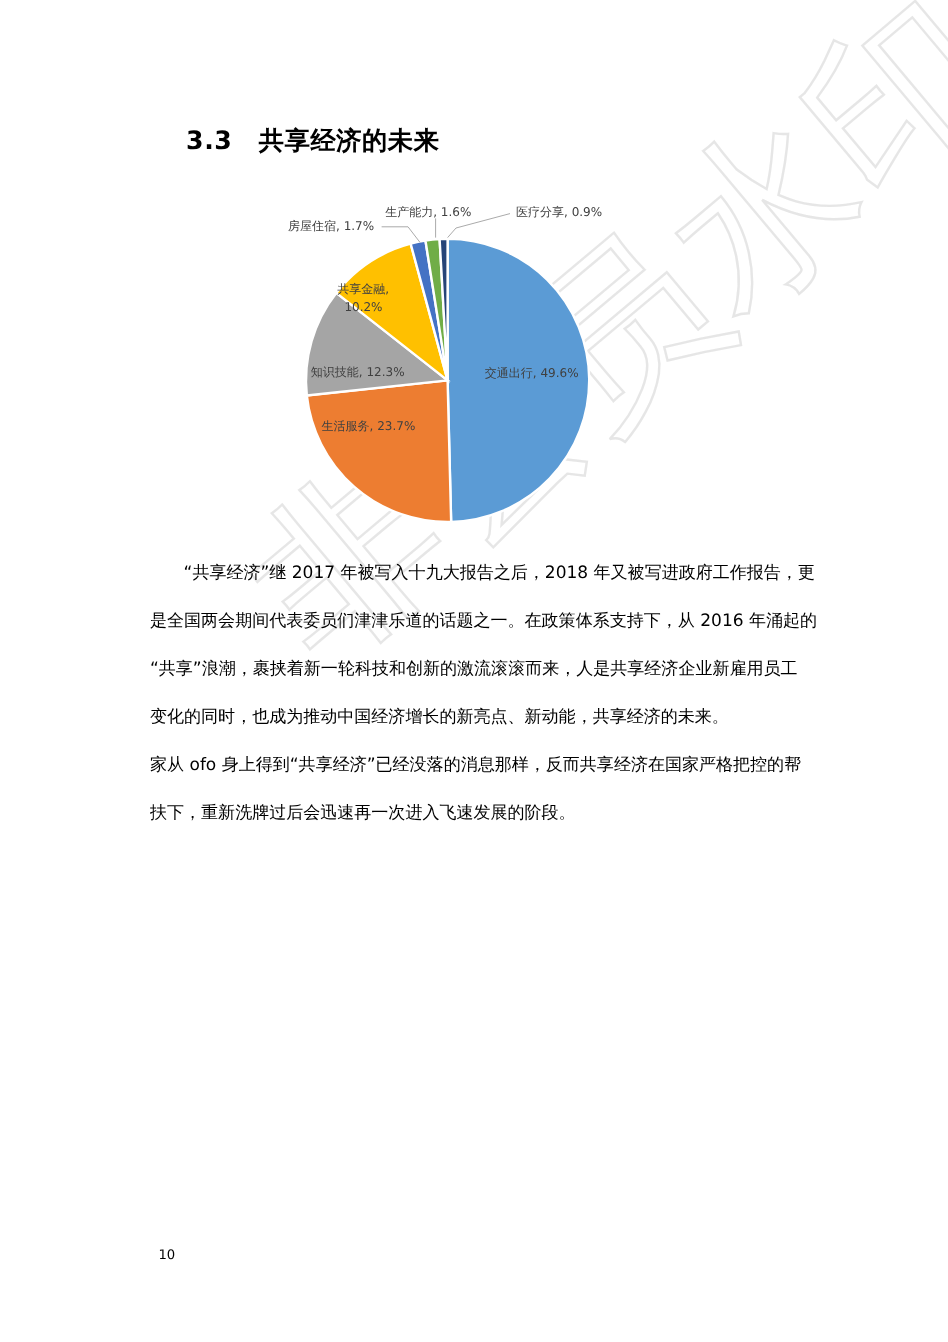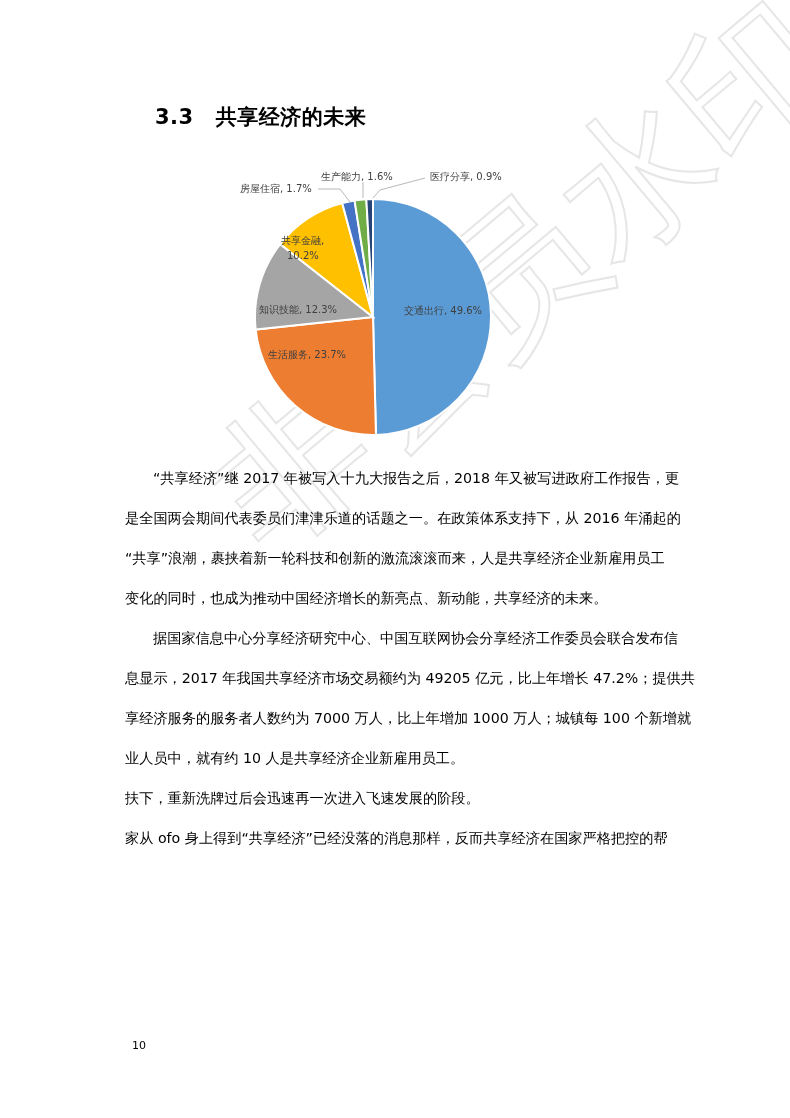--- a/index.html
+++ b/index.html
@@ -63,25 +63,19 @@
   </div>
 
   <div class="body-text">
     <p>
       <span class="line indent">“共享经济”继 2017 年被写入十九大报告之后，2018 年又被写进政府工作报告，更</span>
       <span class="line">是全国两会期间代表委员们津津乐道的话题之一。在政策体系支持下，从 2016 年涌起的</span>
       <span class="line">“共享”浪潮，裹挟着新一轮科技和创新的激流滚滚而来，人是共享经济企业新雇用员工</span>
       <span class="line">变化的同时，也成为推动中国经济增长的新亮点、新动能，共享经济的未来。</span>
     </p>
     <p>
-      <span class="line indent">据国家信息中心分享经济研究中心、中国互联网协会分享经济工作委员会联合发布信</span>
-      <span class="line">息显示，2017 年我国共享经济市场交易额约为 49205 亿元，比上年增长 47.2%；提供共</span>
-      <span class="line">享经济服务的服务者人数约为 7000 万人，比上年增加 1000 万人；城镇每 100 个新增就</span>
-      <span class="line">业人员中，就有约 10 人是共享经济企业新雇用员工。</span>
-    </p>
-    <p>
+      <span class="line">家从 ofo 身上得到“共享经济”已经没落的消息那样，反而共享经济在国家严格把控的帮</span>
       <span class="line">扶下，重新洗牌过后会迅速再一次进入飞速发展的阶段。</span>
-      <span class="line">家从 ofo 身上得到“共享经济”已经没落的消息那样，反而共享经济在国家严格把控的帮</span>
     </p>
   </div>
 
   <div class="page-num">10</div>
 </div>
 
 </body></html>

